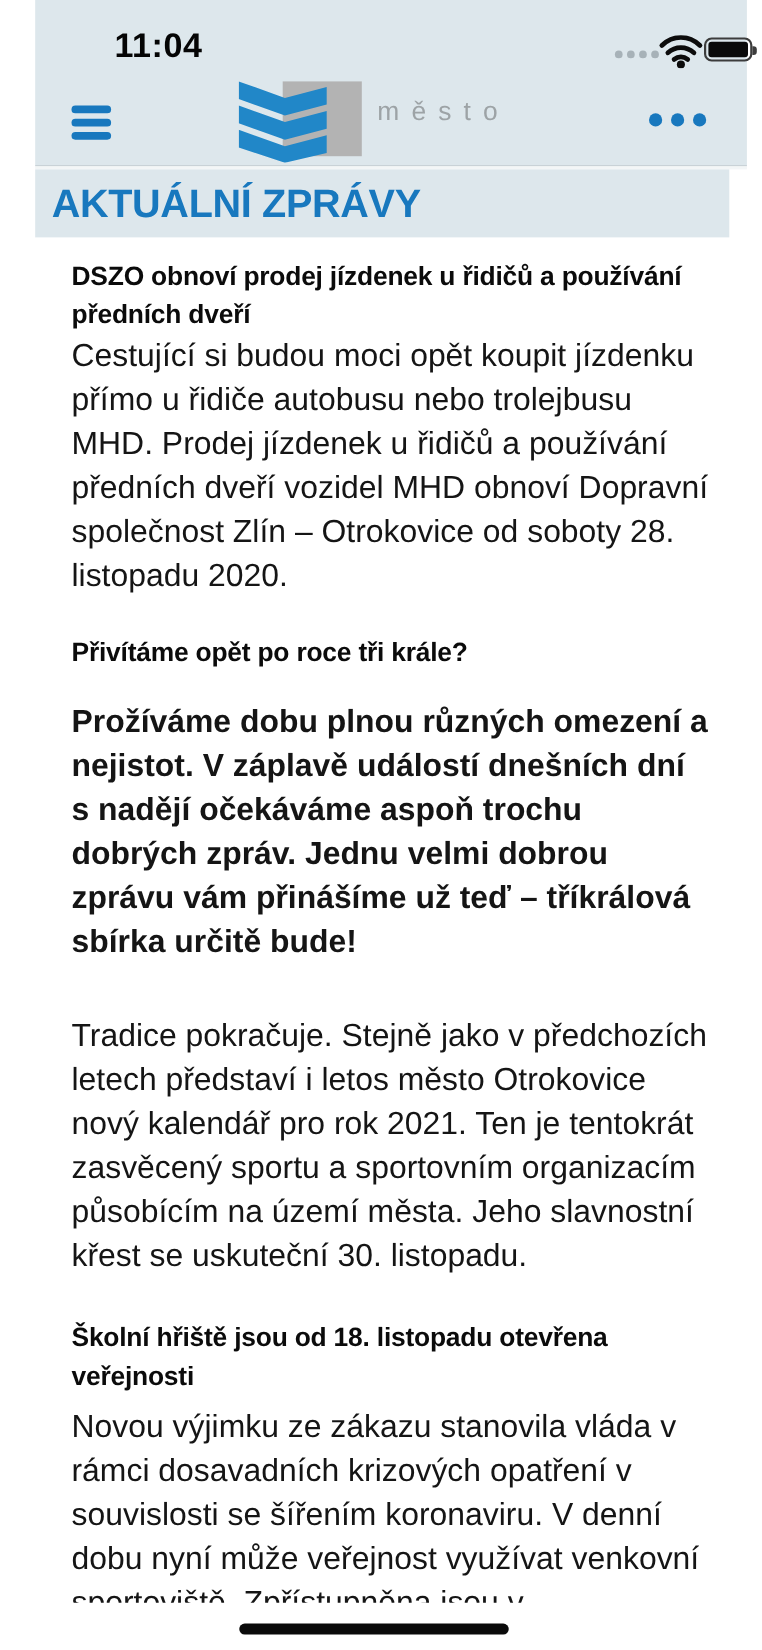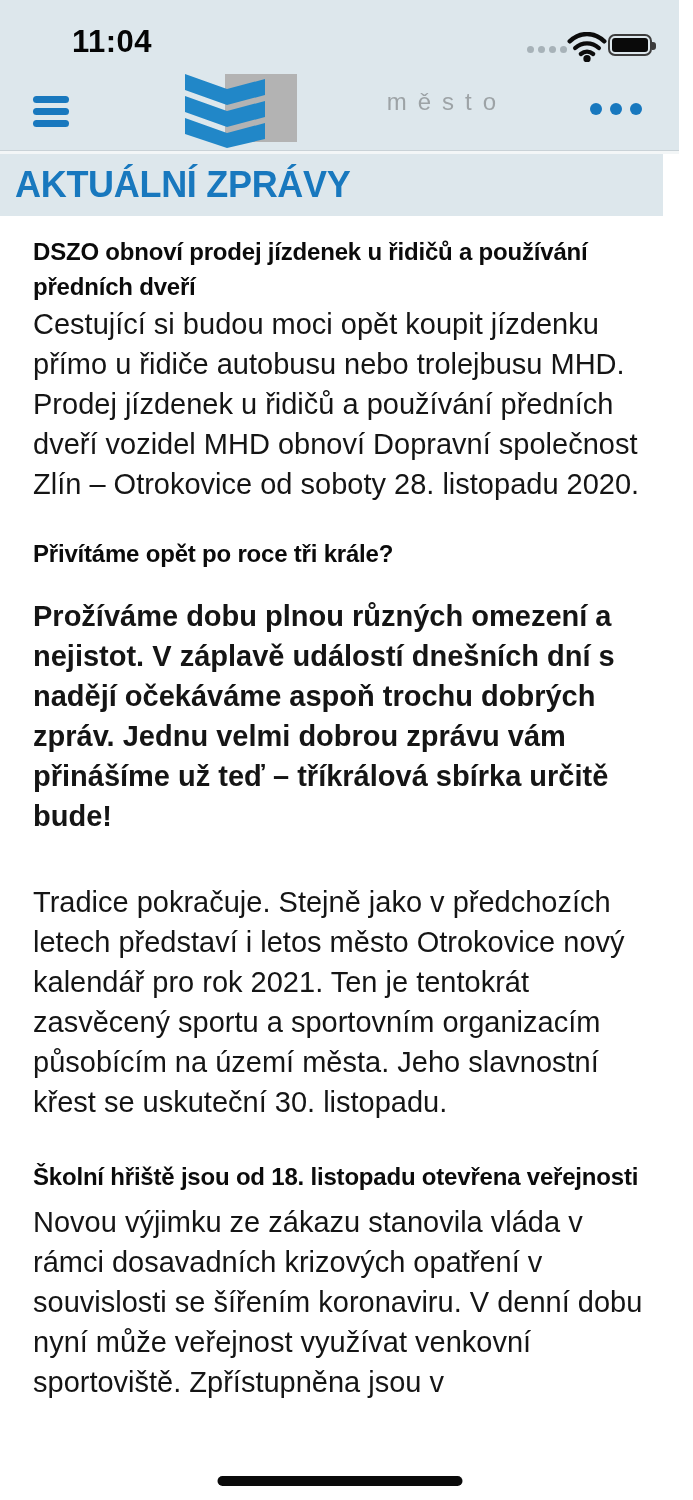--- a/index.html
+++ b/index.html
@@ -4,40 +4,40 @@
 <style>
   :root{
     --accent-blue:#1878be;
     --header-bg:#dde7ec;
     --logo-gray:#b3b3b3;
     --text:#151515;
   }
   *{margin:0;padding:0;box-sizing:border-box;}
   html,body{width:693px;height:1500px;background:#fff;overflow:hidden;
     font-family:"Liberation Sans",sans-serif;-webkit-font-smoothing:antialiased;}
-  .phone{position:relative;width:679px;height:1500px;background:#fff;}
+  .phone{position:relative;width:679px;height:1500px;background:#fff;padding-left:32px;}
 
   
   .header{position:relative;height:150px;background:var(--header-bg,#dde7ec);}
   .status-time{position:absolute;left:72px;top:24px;font-size:31px;font-weight:700;
     color:#050505;letter-spacing:.5px;}
   .cell-dots{position:absolute;left:527px;top:46px;display:flex;gap:4px;}
   .cell-dots i{width:7px;height:7px;border-radius:50%;background:#a7b2b8;}
   .wifi{position:absolute;left:566px;top:32px;}
   .battery{position:absolute;left:608px;top:34px;width:44px;height:22px;
     border:2px solid #3c3c3c;border-radius:7px;padding:2px;}
   .battery i{display:block;width:100%;height:100%;background:#0a0a0a;border-radius:3px;}
   .battery:after{content:"";position:absolute;right:-6px;top:6px;width:4px;height:8px;
     background:#3c3c3c;border-radius:0 3px 3px 0;}
 
   .hamburger{position:absolute;left:33px;top:96px;width:36px;cursor:pointer;}
   .hamburger i{display:block;width:36px;height:7px;border-radius:4px;
     background:var(--accent-blue,#1878be);margin-bottom:5px;}
   .logo{position:absolute;left:185px;top:72px;display:flex;align-items:flex-start;}
-  .logo-text{margin-left:14px;width:196px;text-align:right;}
+  .logo-text{margin-left:14px;width:196px;text-align:left;}
   .logo-word1{font-size:24px;letter-spacing:11px;color:#9da3a6;margin-top:16px;}
   .logo-word2{font-size:31px;font-weight:400;letter-spacing:.5px;color:#1e86c6;margin-top:2px;}
   .ellipsis{position:absolute;right:37px;top:103px;display:flex;gap:8px;cursor:pointer;}
   .ellipsis i{width:12px;height:12px;border-radius:50%;background:var(--accent-blue,#1878be);}
 
   
   .separator{height:4px;background:#f3f6f7;border-top:1px solid #c9d2d7;}
   .section-bar{height:62px;background:var(--header-bg,#dde7ec);margin-right:16px;
     display:flex;align-items:center;padding-left:15px;}
   .section-title{font-size:36px;font-weight:700;color:var(--accent-blue,#1878be);

